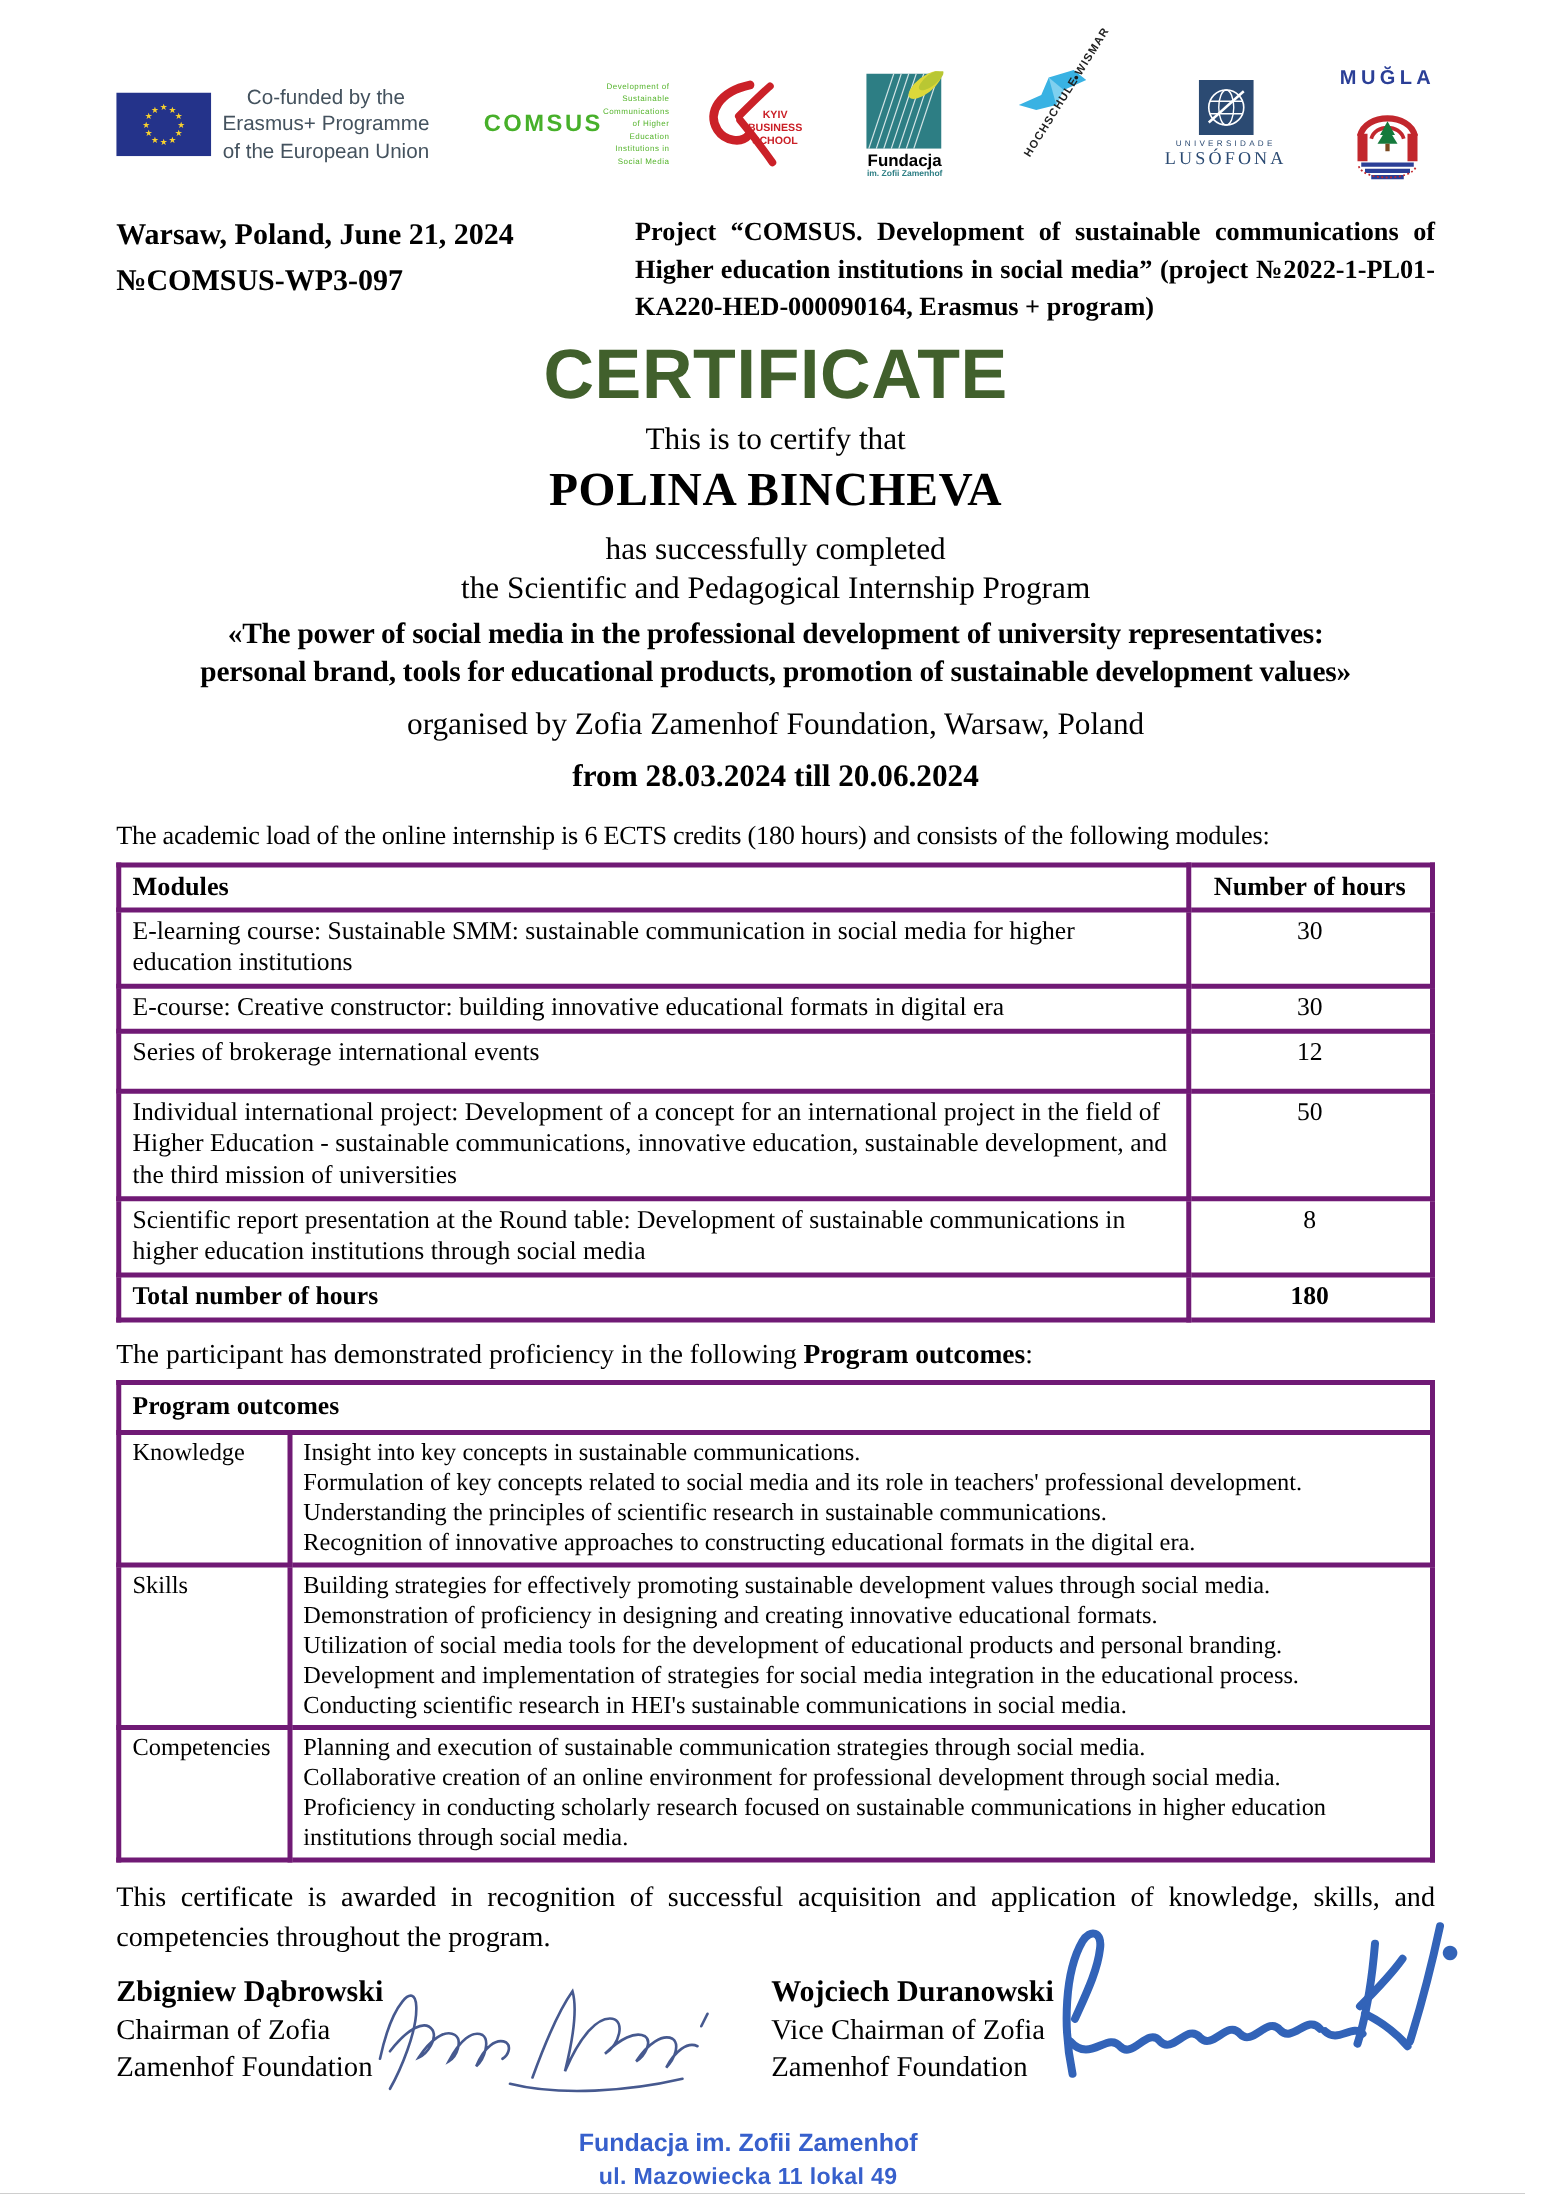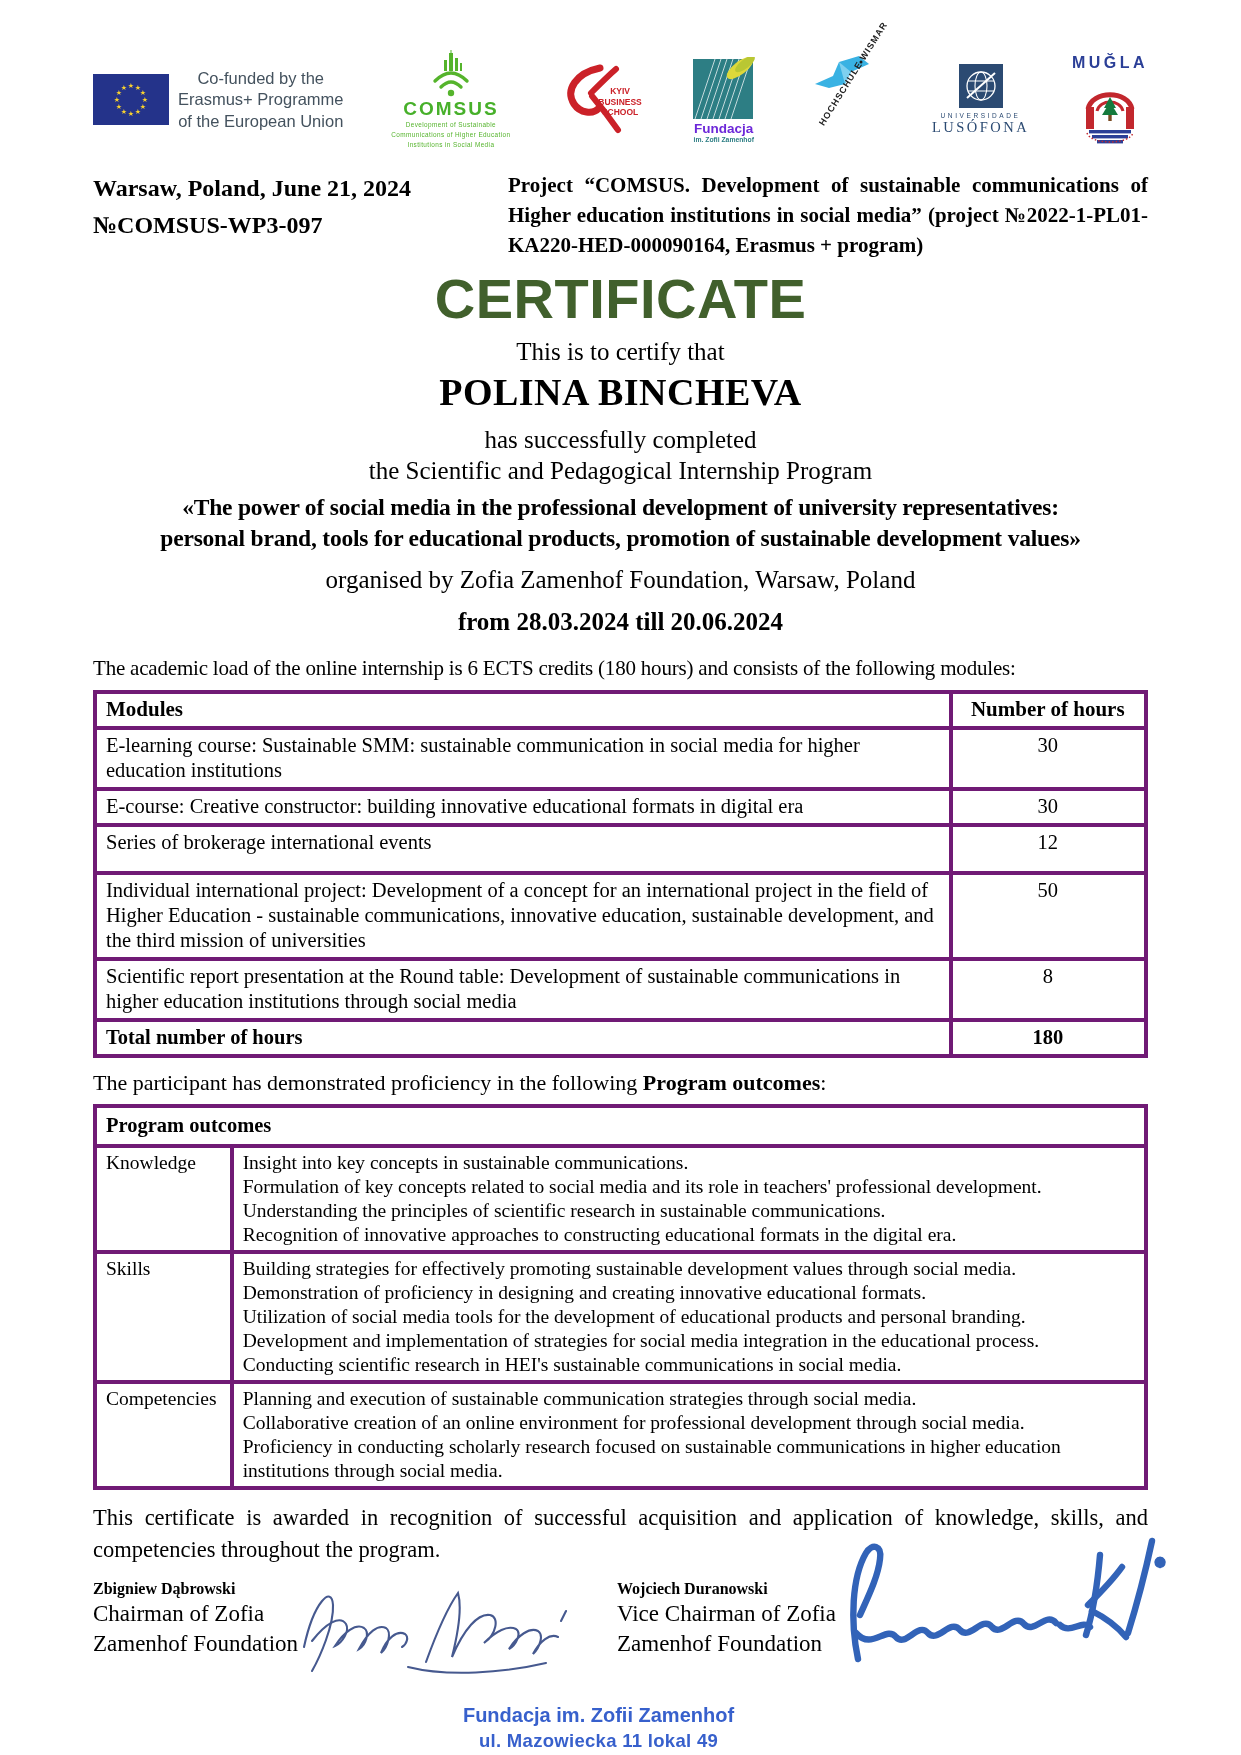--- a/index.html
+++ b/index.html
@@ -5,27 +5,27 @@
   html,body{margin:0;padding:0;background:#888;}
   .page{
     width:1241px;height:1755px;background:#ffffff;margin:0 auto;
     box-sizing:border-box;padding:44px 93px 0 93px;overflow:hidden;position:relative;
     font-family:"Liberation Serif","DejaVu Serif",serif;color:#000;
   }
   
   .logo-row{display:flex;justify-content:space-between;align-items:center;height:112px;}
   .logo{display:flex;align-items:center;}
   .eu-logo .eu-text{font-family:"Liberation Sans",sans-serif;font-size:16.5px;line-height:1.28;color:#44525e;margin-left:9px;text-align:center;}
-  .comsus-logo{flex-direction:column;width:128px;text-align:center;}
+  .comsus-logo{flex-direction:row;width:128px;text-align:right;}
   .comsus-name{font-family:"Liberation Sans",sans-serif;font-weight:bold;font-size:19px;letter-spacing:2px;color:#47b02a;margin-top:1px;}
   .comsus-tagline{font-family:"Liberation Sans",sans-serif;font-size:6.4px;line-height:1.55;color:#55b42c;letter-spacing:.4px;}
   .kbs-logo{position:relative;width:86px;height:74px;text-align:center;}
   .kbs-text{position:absolute;left:40px;top:23px;font-family:"Liberation Sans",sans-serif;font-weight:bold;font-size:8.5px;line-height:1.25;color:#cb2128;}
   .fundacja-logo{flex-direction:column;width:72px;text-align:left;}
-  .fundacja-name{font-family:"Liberation Sans",sans-serif;font-weight:bold;font-size:13.5px;color:#6d28d9;margin-top:2px;}
+  .fundacja-name{font-family:"Liberation Sans",sans-serif;font-weight:bold;font-size:13.5px;color:#000000;margin-top:2px;}
   .fundacja-sub{font-family:"Liberation Sans",sans-serif;font-size:6.8px;color:#2d7e84;font-weight:bold;}
   .wismar-logo{position:relative;width:86px;height:100px;}
   .wismar-text{position:absolute;left:14px;top:72px;transform:rotate(-58deg);transform-origin:left top;
     font-family:"Liberation Sans",sans-serif;font-weight:bold;font-size:9px;letter-spacing:1px;color:#222;white-space:nowrap;}
   .lusofona-logo{flex-direction:column;width:96px;text-align:center;}
   .lusofona-line1{font-family:"Liberation Sans",sans-serif;font-size:6.5px;letter-spacing:2.6px;color:#2b4a72;margin-top:4px;}
   .lusofona-line2{font-family:"Liberation Serif",serif;font-size:14.5px;letter-spacing:2.5px;color:#2b4a72;}
   .mugla-logo{flex-direction:column;width:76px;text-align:center;}
   .mugla-name{font-family:"Liberation Sans",sans-serif;font-weight:bold;font-size:16px;letter-spacing:3.5px;color:#2b3f97;margin-bottom:11px;}
   
@@ -54,21 +54,21 @@
   .modules-table tr.sparse td{padding-bottom:16px;}
   .modules-table tr.total td{font-weight:bold;}
   .outcomes-intro{font-size:22px;margin-top:12px;}
   .outcomes-table{margin-top:8px;font-size:19.5px;line-height:1.22;}
   .outcomes-table th{text-align:left;font-size:20.5px;padding-top:5px;padding-bottom:6px;}
   .outcomes-table td.cat{width:13%;}
   .closing{font-size:22.5px;line-height:1.4;text-align:justify;margin-top:12px;}
   
   .sig-area{position:relative;height:108px;margin-top:14px;}
   .sig-block{position:absolute;top:0;}
-  .sig-name{font-weight:bold;font-size:16px;line-height:1.25;}
+  .sig-name{font-weight:bold;font-size:24px;line-height:1.25;}
   .sig-role{font-size:23px;line-height:1.28;}
   .sig-svg1{position:absolute;left:195px;top:-12px;}
   .sig-svg2{position:absolute;left:735px;top:-58px;}
   
   .stamp{margin-top:14px;text-align:center;color:#2753c8;font-family:"Liberation Sans",sans-serif;
     transform:translateX(-22px);opacity:.92;}
   .stamp-l1{font-size:20px;font-weight:bold;line-height:1.4;}
   .stamp-l2,.stamp-l3{font-size:18.5px;font-weight:bold;line-height:1.35;letter-spacing:.3px;}
 </style>
 </head>

